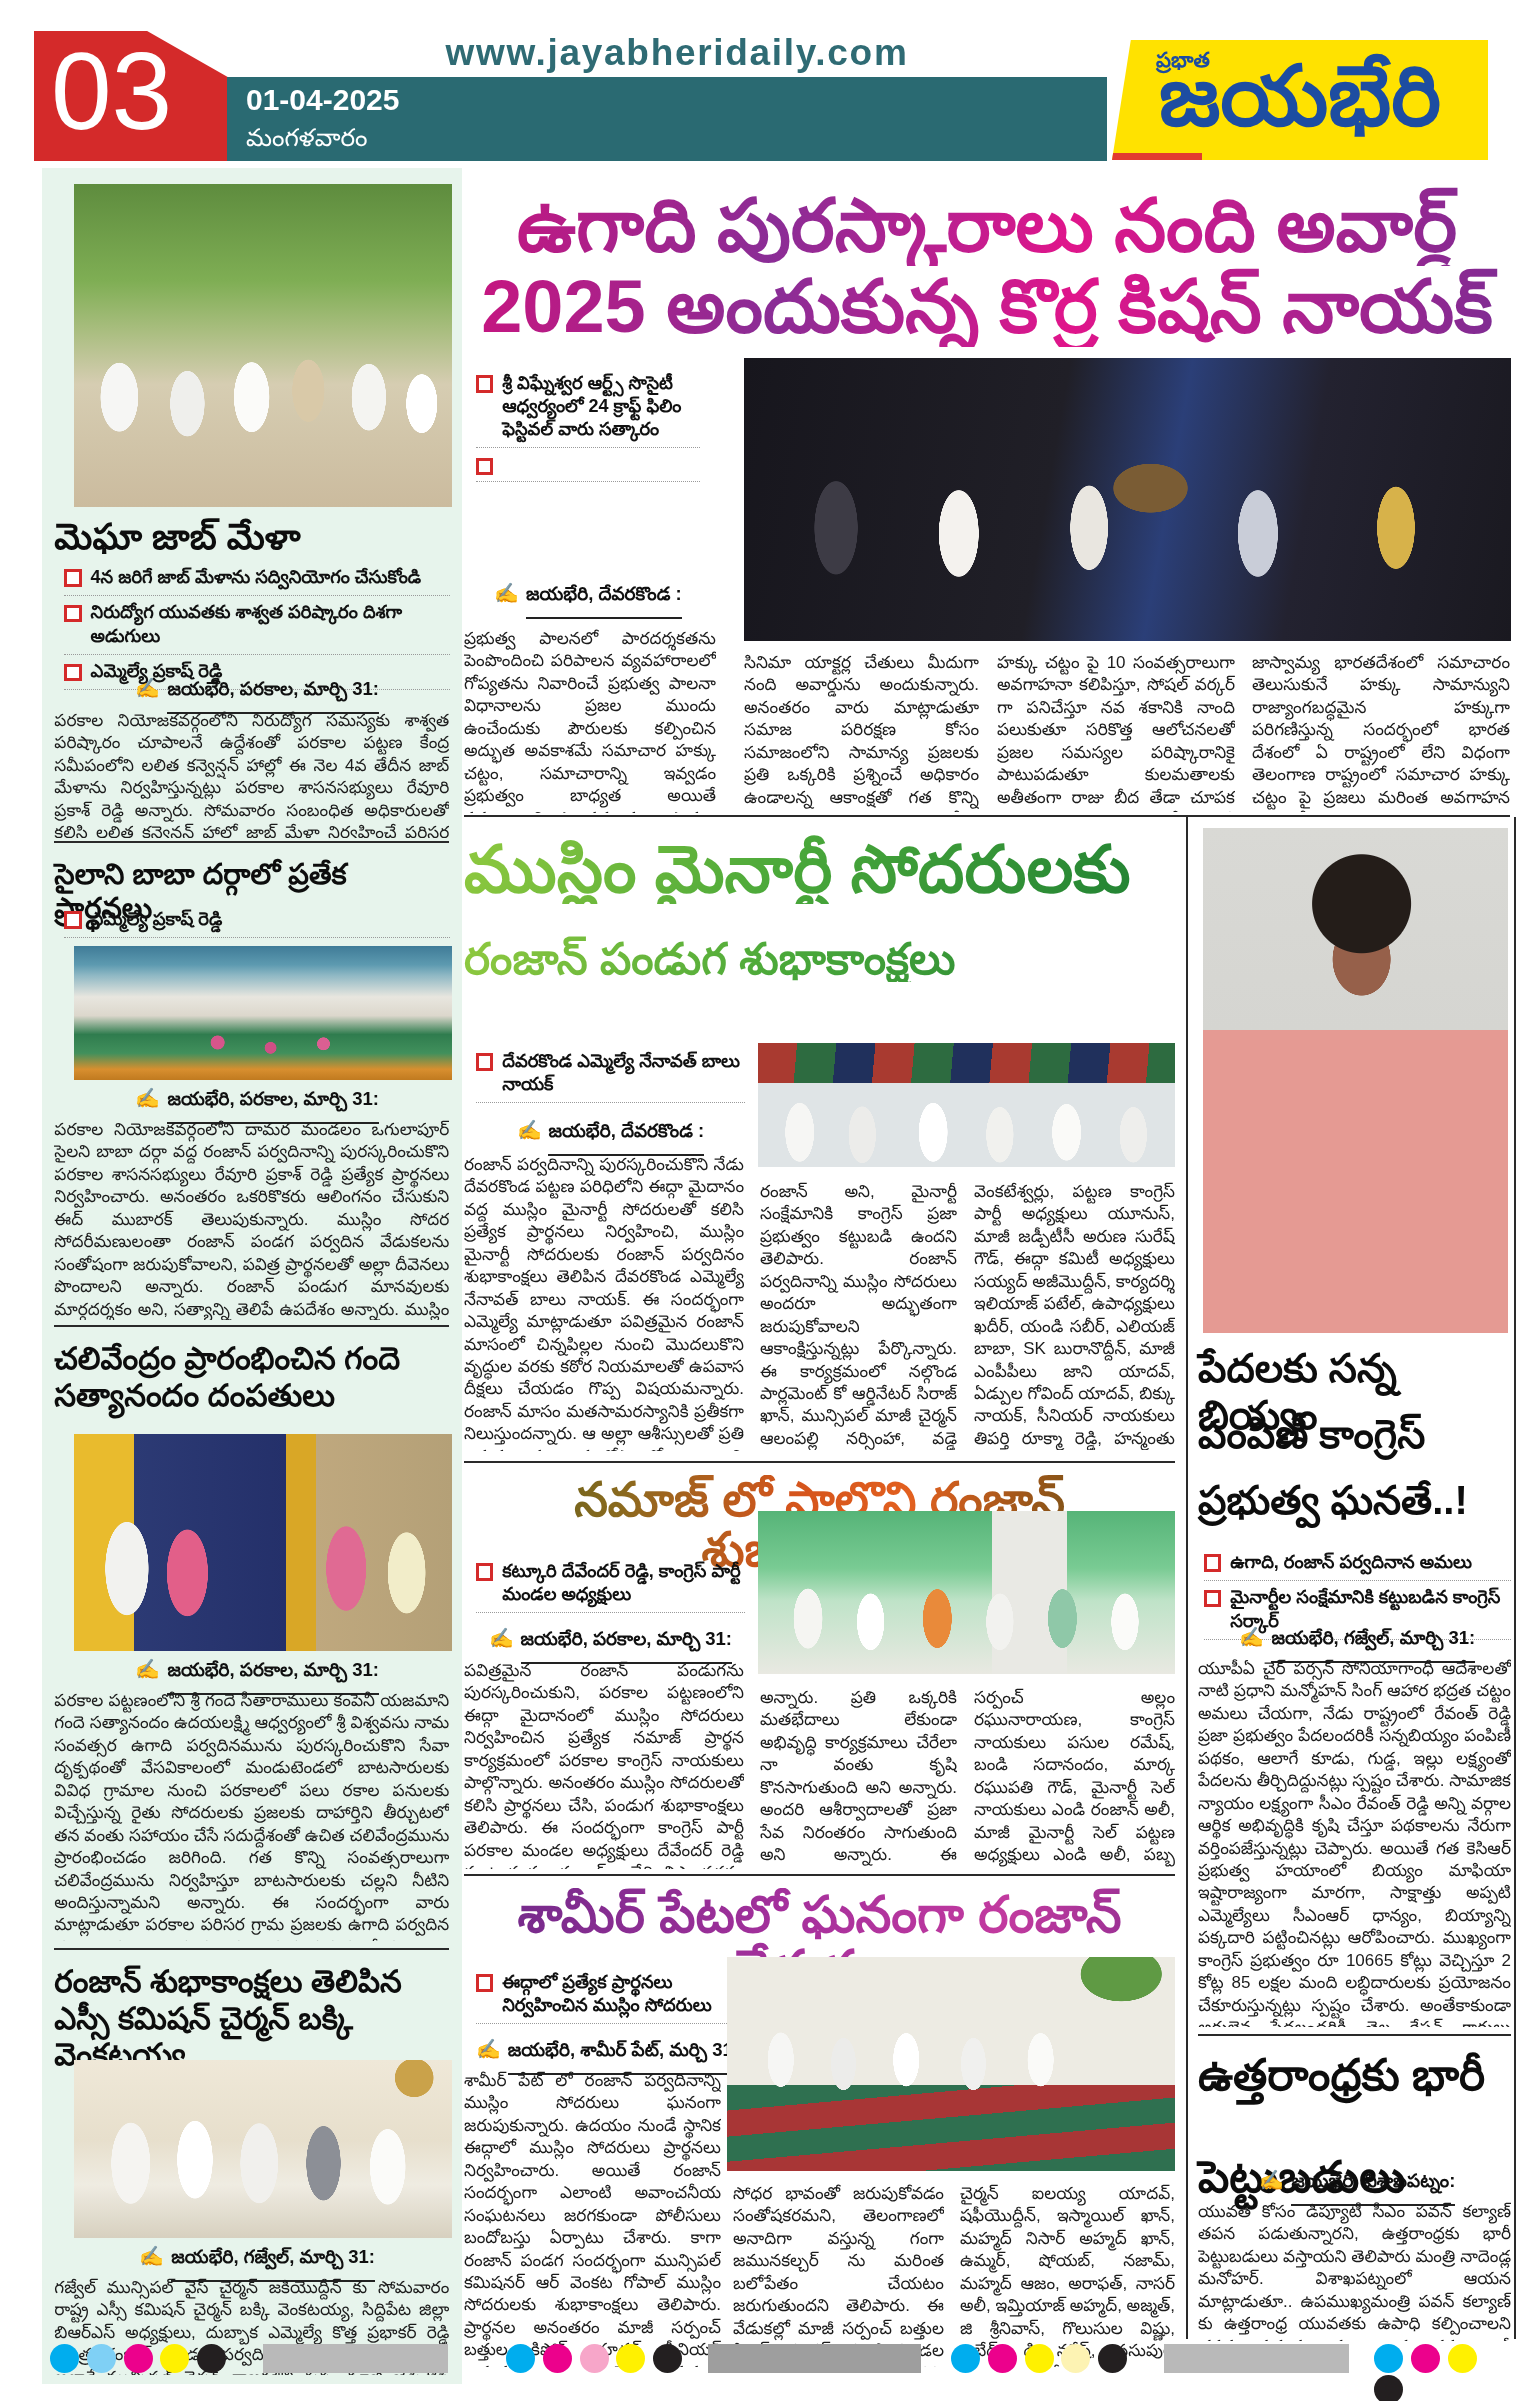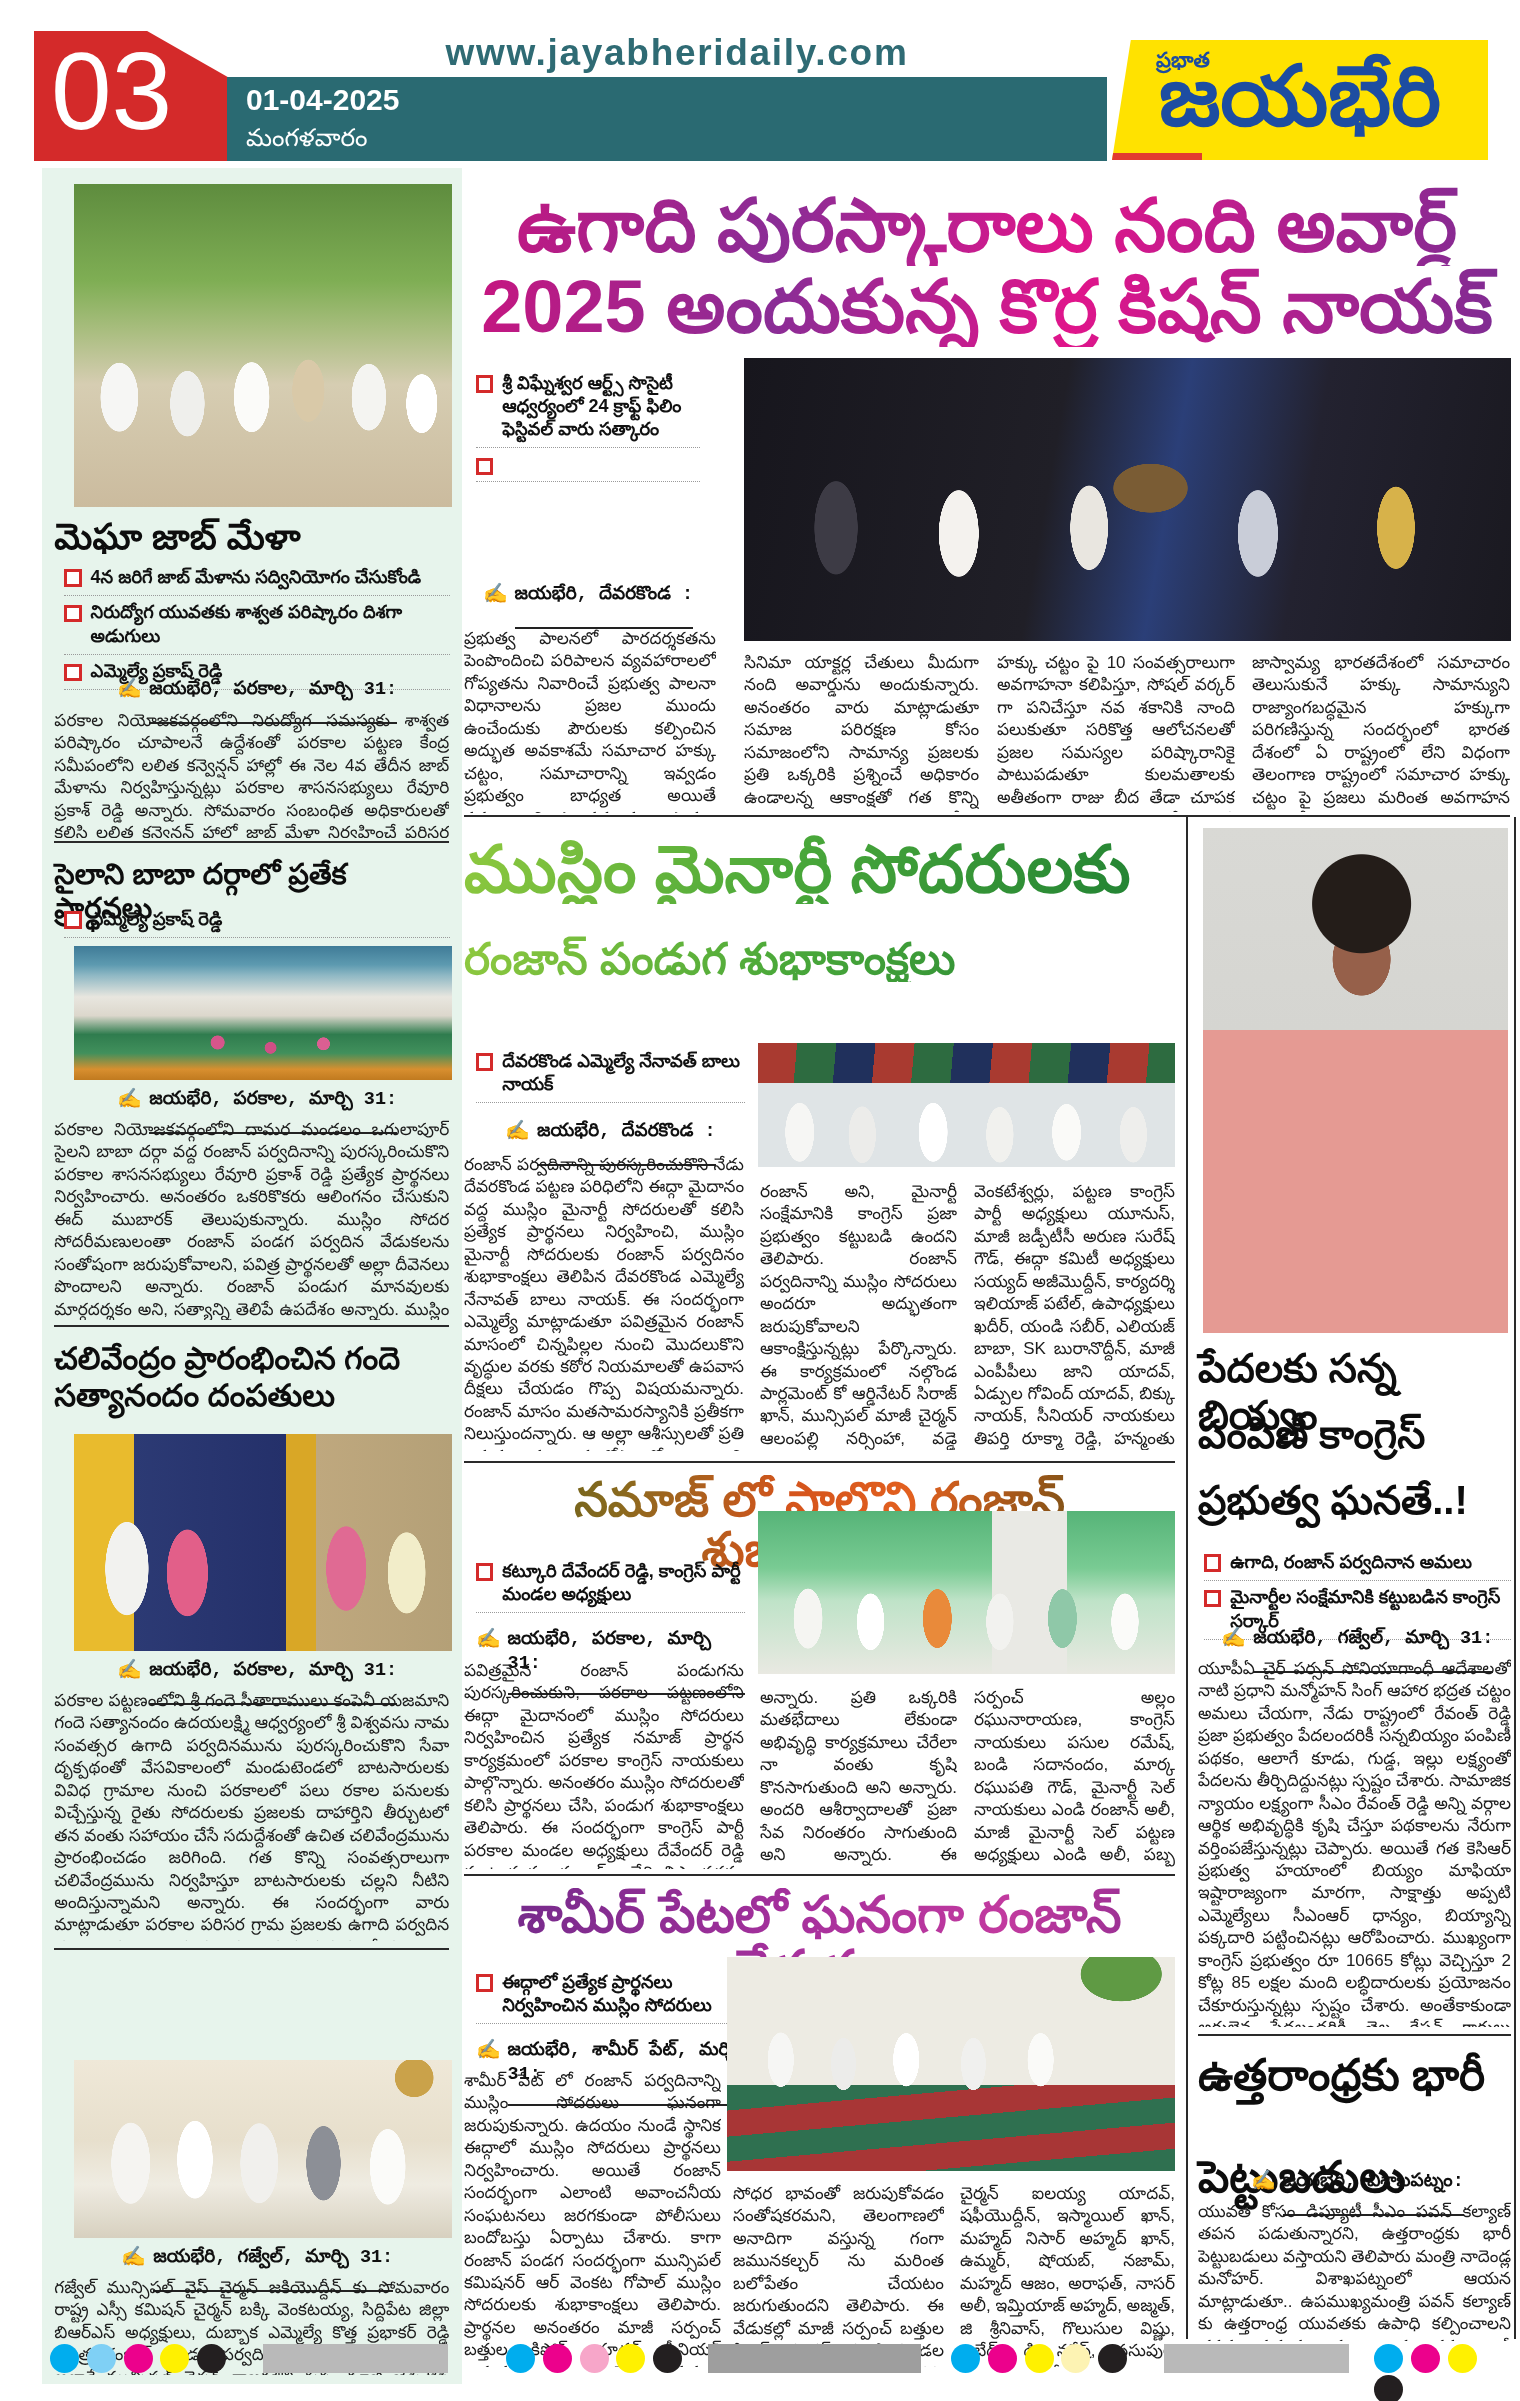--- a/index.html
+++ b/index.html
@@ -1,21 +1,21 @@
 <!DOCTYPE html>
 <html style="font-size:9px"><head>
 <meta charset="utf-8">
 <style>
   html,body{margin:0;padding:0;background:#fff;}
   body{width:1520px;height:2401px;position:relative;font-family:"Liberation Sans",sans-serif;overflow:hidden;}
   .abs{position:absolute;}
   .photo{position:absolute;}
   .body-txt{position:absolute;font-size:17px;line-height:1.32;text-align:justify;color:#1b1b1b;overflow:hidden;word-break:break-word;}
   .byline{position:absolute;display:flex;justify-content:center;align-items:flex-start;gap:6.7px;font-weight:bold;font-size:18.5px;color:#101010;}
-  .byline .txt{border-bottom:2.2px solid #222;padding-bottom:19px;font-family:Liberation Mono, monospace;}
+  .byline .txt{border-bottom:2.2px solid #222;padding-bottom:8px;}
   .pen{font-size:20px;line-height:1;}
   .bullets{position:absolute;display:flex;flex-direction:column;}
   .b-row{display:flex;gap:9px;padding:5.6px 0;border-bottom:1.7px dotted #9a9a9a;font-size:18px;font-weight:600;color:#111;line-height:1.3;align-items:flex-start;}
   .sq{flex:none;width:11.2px;height:11.2px;border:3.9px solid #d42a2a;background:#fff;margin-top:3.9px;}
   .h-left{position:absolute;font-weight:700;color:#0d0d0d;line-height:1.18;}
   .grad{-webkit-background-clip:text;background-clip:text;color:transparent;}
   .grad-magenta{background-image:linear-gradient(100deg,#c9157f 0%,#8a2d96 30%,#e0158b 58%,#7c2d93 100%);}
   .grad-green{background-image:linear-gradient(115deg,#8fc93f 0%,#4aa83a 45%,#1e7f33 100%);}
   .grad-namaz{background-image:linear-gradient(100deg,#4f5a1a 0%,#8a6a1e 22%,#d4541c 45%,#e2601f 62%,#3c4a12 100%);}
   .grad-shamir{background-image:linear-gradient(100deg,#6d2a88 0%,#a5309c 45%,#c23a9f 75%,#8a2d90 100%);}
@@ -173,20 +173,21 @@
 
   <div class="h-left" style="left:12.3px;top:1173px;width:395px;font-size:31px;">చలివేంద్రం ప్రారంభించిన గందె సత్యానందం దంపతులు</div>
   <div class="photo ph-chali" style="left:32px;top:1266px;width:378px;height:217px;"></div>
   <div class="byline" style="left:22.4px;top:1491px;width:386px;">
       <span class="pen">✍</span>
       <span class="txt">జయభేరి, పరకాల, మార్చి 31:</span>
     </div>
   <div class="body-txt" style="left:12.3px;top:1522px;width:395px;height:251px;">పరకాల పట్టణంలోని శ్రీ గందె సీతారాములు కంపెనీ యజమాని గందె సత్యానందం ఉదయలక్ష్మి ఆధ్వర్యంలో శ్రీ విశ్వవసు నామ సంవత్సర ఉగాది పర్వదినమును పురస్కరించుకొని సేవా దృక్పథంతో వేసవికాలంలో మండుటెండలో బాటసారులకు వివిధ గ్రామాల నుంచి పరకాలలో పలు రకాల పనులకు విచ్చేస్తున్న రైతు సోదరులకు ప్రజలకు దాహార్తిని తీర్చుటలో తన వంతు సహాయం చేసే సదుద్దేశంతో ఉచిత చలివేంద్రమును ప్రారంభించడం జరిగింది. గత కొన్ని సంవత్సరాలుగా చలివేంద్రమును నిర్వహిస్తూ బాటసారులకు చల్లని నీటిని అందిస్తున్నామని అన్నారు. ఈ సందర్భంగా వారు మాట్లాడుతూ పరకాల పరిసర గ్రామ ప్రజలకు ఉగాది పర్వదిన శుభాకాంక్షలు తెలుపుతూ ఈ కొత్త సంవత్సరంలో ప్రజలంతా సుఖసంతోషాలతో ఆయురారోగ్యాలతో ఆనందంతో సంతోషంగా ఉండాలని కోరారు. ఈ కార్యక్రమంలో శ్రీ కుంకుమేశ్వర స్వామి దేవస్థానం మాజీ చైర్మన్ గందె వెంకటేశ్వర్లు శిరీష దంపతులు పాల్గొని మాట్లాడుతూ ఇలాంటి ప్రజా సేవా కార్యక్రమాలు మా కుటుంబం నుండి మరెన్నో నిర్వహిస్తామని తెలిపారు.</div>
   <div class="lc-div" style="top:1780px;"></div>
 
+  <div class="h-left" style="left:12.3px;top:1796px;width:395px;font-size:31px;">రంజాన్ శుభాకాంక్షలు తెలిపిన ఎస్సీ కమిషన్ చైర్మన్ బక్కి వెంకటయ్య</div>
   <div class="photo ph-gajwel" style="left:32px;top:1892px;width:378px;height:178px;"></div>
   <div class="byline" style="left:22.4px;top:2078px;width:386px;">
       <span class="pen">✍</span>
       <span class="txt">జయభేరి, గజ్వేల్, మార్చి 31:</span>
     </div>
   <div class="body-txt" style="left:12.3px;top:2109px;width:395px;height:98px;">గజ్వేల్ మున్సిపల్ వైస్ చైర్మన్ జకియొద్దీన్ కు సోమవారం రాష్ట్ర ఎస్సీ కమిషన్ చైర్మన్ బక్కి వెంకటయ్య, సిద్దిపేట జిల్లా బిఆర్ఎస్ అధ్యక్షులు, దుబ్బాక ఎమ్మెల్యే కొత్త ప్రభాకర్ రెడ్డి పవిత్ర రంజాన్ పండగ పర్వదిన శుభాకాంక్షలు తెలిపారు. అలాగే మున్సిపల్ చైర్మన్ రాజమౌళి గుప్త, మాజీ జెడ్పిటిసి డాక్టర్ మల్లేశం తదితరులు జకియొద్దీన్ కు రంజాన్ శుభాకాంక్షలు తెలిపారు.</div>
 </div>
 
 <div class="abs grad grad-magenta" style="left:464px;top:186px;width:1046px;text-align:center;font-size:74px;font-weight:bold;line-height:1.08;">ఉగాది పురస్కారాలు నంది అవార్డ్</div>
 <div class="abs grad grad-magenta" style="left:464px;top:267px;width:1046px;text-align:center;font-size:74px;font-weight:bold;line-height:1.08;">2025 అందుకున్న కొర్ర కిషన్ నాయక్</div>

